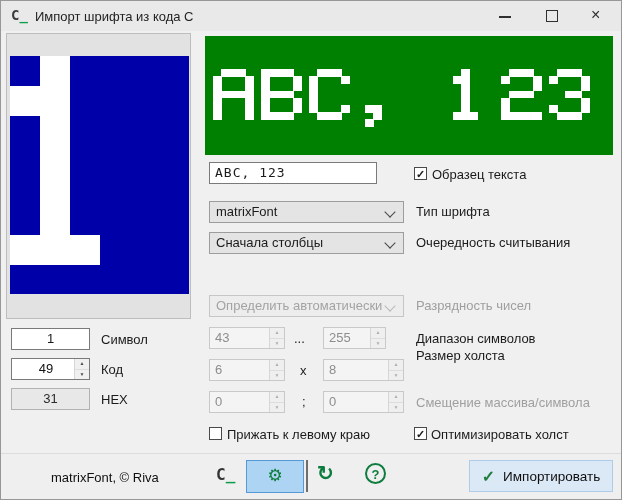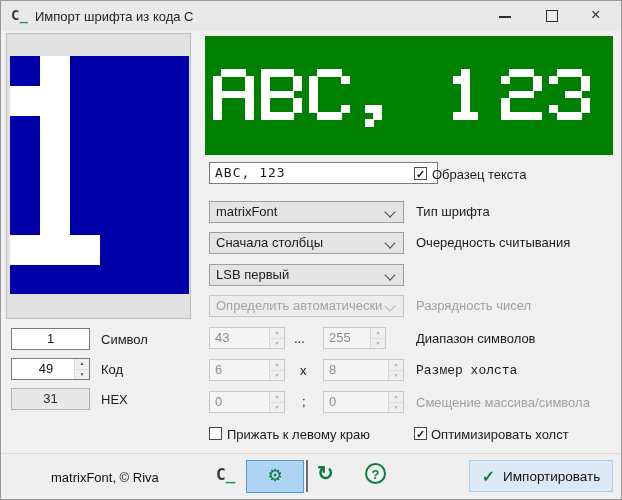--- a/index.html
+++ b/index.html
@@ -209,31 +209,30 @@
       <div style="position: absolute; background: rgb(255, 255, 255); left: 360px; top: 54.6px; width: 8.5px; height: 7.7px;"></div>
       <div style="position: absolute; background: rgb(255, 255, 255); left: 368px; top: 54.6px; width: 8.5px; height: 7.7px;"></div>
       <div style="position: absolute; background: rgb(255, 255, 255); left: 376px; top: 61.8px; width: 8.5px; height: 7.7px;"></div>
       <div style="position: absolute; background: rgb(255, 255, 255); left: 344px; top: 69px; width: 8.5px; height: 7.7px;"></div>
       <div style="position: absolute; background: rgb(255, 255, 255); left: 376px; top: 69px; width: 8.5px; height: 7.7px;"></div>
       <div style="position: absolute; background: rgb(255, 255, 255); left: 352px; top: 76.2px; width: 8.5px; height: 7.7px;"></div>
       <div style="position: absolute; background: rgb(255, 255, 255); left: 360px; top: 76.2px; width: 8.5px; height: 7.7px;"></div>
       <div style="position: absolute; background: rgb(255, 255, 255); left: 368px; top: 76.2px; width: 8.5px; height: 7.7px;"></div>
     </div>
 
-  <div class="tbox mono ml" style="left:208px;top:161px;width:229px;">ABC, 123</div>
+  <div class="tbox mono ml" style="left:208px;top:161px;width:168px;">ABC, 123</div>
   <div class="cb" style="left:413px;top:166px;"><span>✓</span></div>
   <span class="lbl" style="left:431px;top:166px;">Образец текста</span>
 
   <div class="combo" style="top:200px;"><span>matrixFont</span><span class="chev"></span></div>
   <span class="lbl" style="left:415px;top:203px;">Тип шрифта</span>
 
   <div class="combo" style="top:231px;"><span>Сначала столбцы</span><span class="chev"></span></div>
   <span class="lbl" style="left:415px;top:234px;">Очередность считывания</span>
 
-  <div class="combo" style="top:263px;"><span>LSB первый</span><span class="chev"></span></div>
 
   <div class="combo off" style="top:294px;"><span>Определить автоматически</span><span class="chev"></span></div>
   <span class="lbl dis" style="left:415px;top:297px;">Разрядность чисел</span>
 
   <div class="spin" style="left:208px;top:326px;width:76px;"><span>43</span><span class="spinbtns">
         <span>▲</span>
         <span>▼</span>
       </span></div>
   <span class="lbl" style="left:293px;top:330px;">...</span>
   <div class="spin" style="left:322px;top:326px;width:63px;"><span>255</span><span class="spinbtns">
@@ -244,21 +243,21 @@
 
   <div class="spin" style="left:208px;top:358px;width:76px;"><span>6</span><span class="spinbtns">
         <span>▲</span>
         <span>▼</span>
       </span></div>
   <span class="lbl" style="left:299px;top:362px;">x</span>
   <div class="spin" style="left:322px;top:358px;width:81px;"><span>8</span><span class="spinbtns">
         <span>▲</span>
         <span>▼</span>
       </span></div>
-  <span class="lbl" style="left:415px;top:362px;font-family:Liberation Mono, monospace;">Размер холста</span>
+  <span class="lbl" style="left:415px;top:347px;">Размер холста</span>
 
   <div class="spin" style="left:208px;top:390px;width:76px;"><span>0</span><span class="spinbtns">
         <span>▲</span>
         <span>▼</span>
       </span></div>
   <span class="lbl" style="left:301px;top:393px;">;</span>
   <div class="spin" style="left:322px;top:390px;width:81px;"><span>0</span><span class="spinbtns">
         <span>▲</span>
         <span>▼</span>
       </span></div>

